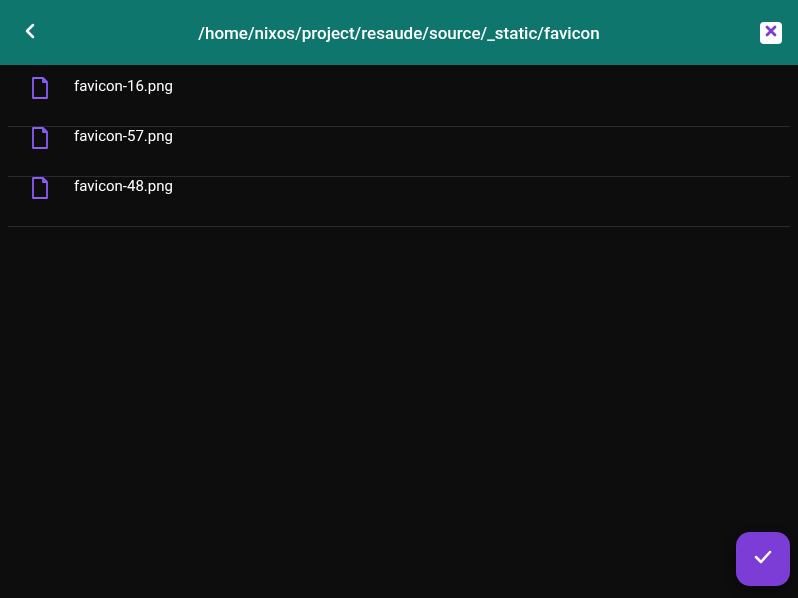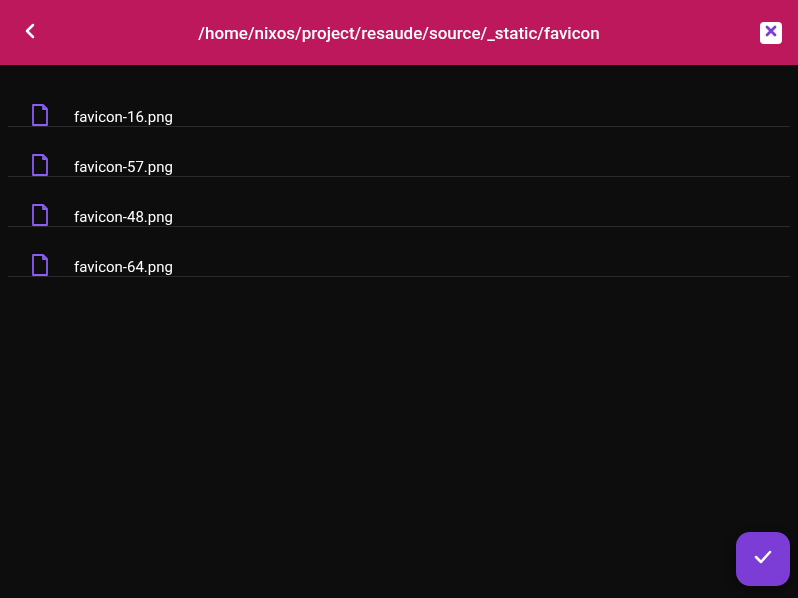--- a/index.html
+++ b/index.html
@@ -9,21 +9,21 @@
     }
     body {
       width: 798px;
       height: 598px;
       background: #0d0d0d;
       font-family: -apple-system, BlinkMacSystemFont, "Segoe UI", Roboto, sans-serif;
       overflow: hidden;
       position: relative;
     }
     .header {
-      background: #be185d;
+      background: #0f766e;
       height: 65px;
       display: flex;
       align-items: center;
       padding: 0 16px;
       position: relative;
     }
     .back-button {
       width: 28px;
       height: 28px;
       display: flex;
@@ -51,21 +51,21 @@
       align-items: center;
       justify-content: center;
       cursor: pointer;
       color: #7c3dd6;
     }
     .file-list {
       padding: 12px 8px 0 8px;
     }
     .file-item {
       display: flex;
-      align-items: flex-end;
+      align-items: flex-start;
       height: 50px;
       padding: 0 22px;
       border-bottom: 1px solid #2a2a2a;
       cursor: pointer;
     }
     .file-icon {
       width: 20px;
       height: 22px;
       color: #8b5cf6;
       flex-shrink: 0;
@@ -133,29 +133,20 @@
   </div>
   <div class="file-item">
     <span class="file-icon">
       <svg width="20" height="22" viewBox="0 0 20 22" fill="none" stroke="currentColor" stroke-width="1.8" stroke-linejoin="round">
         <path d="M3 1 L13 1 L17 5 L17 21 L3 21 Z"></path>
         <path d="M13 1 L13 5 L17 5"></path>
       </svg>
     </span>
     <span class="file-name">favicon-48.png</span>
   </div>
-  <div class="file-item">
-    <span class="file-icon">
-      <svg width="20" height="22" viewBox="0 0 20 22" fill="none" stroke="currentColor" stroke-width="1.8" stroke-linejoin="round">
-        <path d="M3 1 L13 1 L17 5 L17 21 L3 21 Z"></path>
-        <path d="M13 1 L13 5 L17 5"></path>
-      </svg>
-    </span>
-    <span class="file-name">favicon-64.png</span>
-  </div>
 </div>
 
 <div class="fab-button">
   <span>
     <svg width="22" height="22" viewBox="0 0 22 22" fill="none" stroke="currentColor" stroke-width="2.5" stroke-linecap="round" stroke-linejoin="round">
       <path d="M4 11 L9 16 L18 6"></path>
     </svg>
   </span>
 </div>
 

